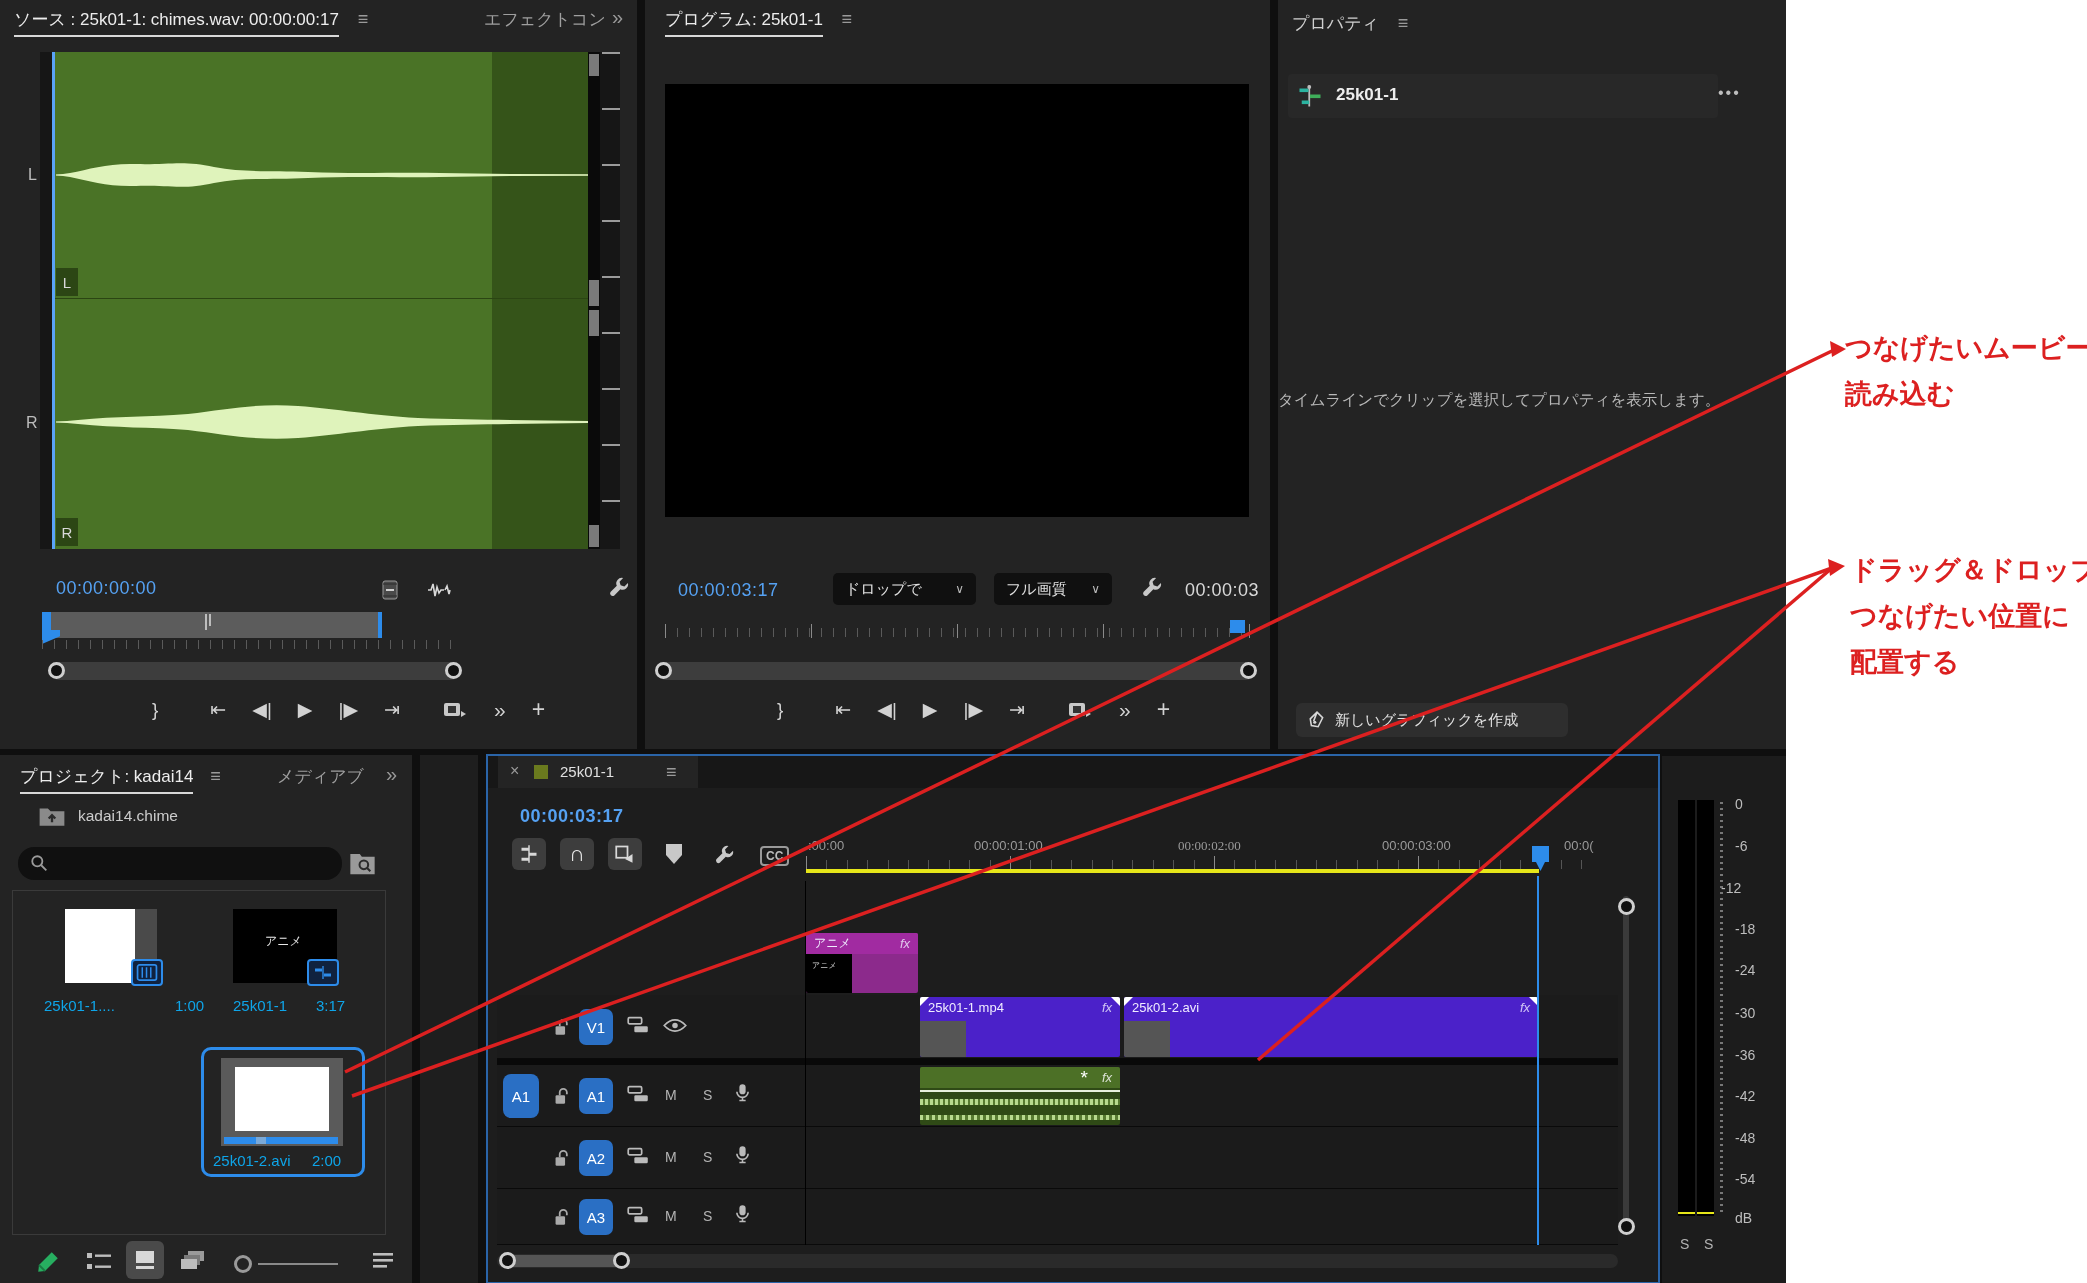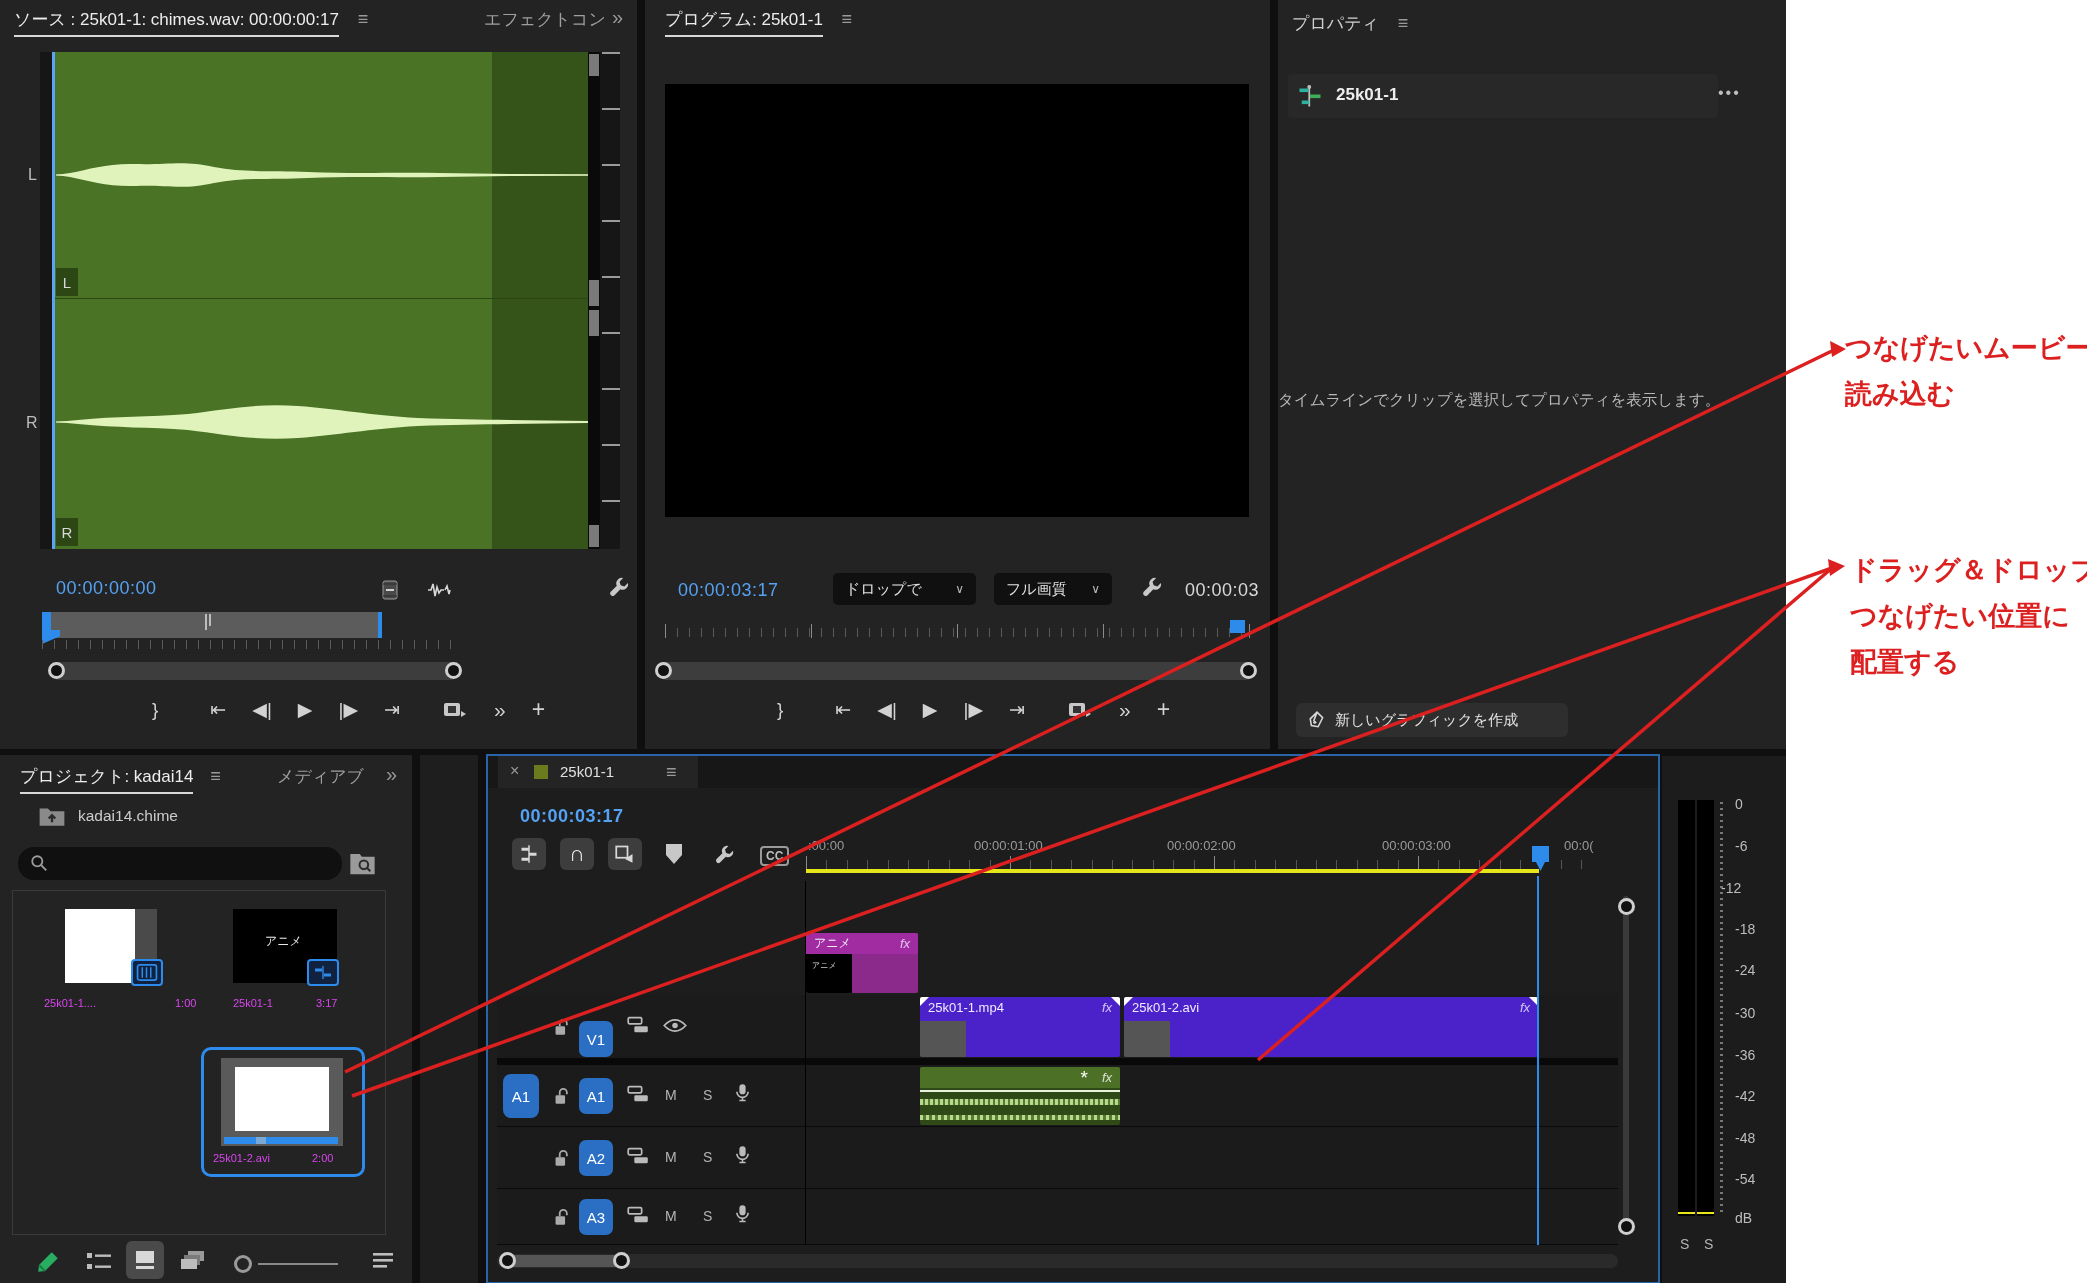--- a/index.html
+++ b/index.html
@@ -31,21 +31,21 @@
   .clip{position:absolute;border-radius:2px;overflow:hidden;}
   .clip .title{position:absolute;left:0;right:0;top:0;height:21px;display:flex;align-items:center;justify-content:space-between;
                padding:0 8px;font-size:13px;color:#f0ecff;}
   .fx{font-style:italic;font-size:13px;opacity:.8;}
   .meterlbl{position:absolute;left:1735px;font-size:14px;color:#bdbdbd;}
   .red-note{position:absolute;color:#dc2020;font-weight:700;font-size:27px;white-space:nowrap;}
   .toolcell{position:absolute;left:432px;width:34px;height:34px;display:flex;align-items:center;justify-content:center;}
   svg{display:block;}
   .badge{position:absolute;width:32px;height:27px;background:#10223f;border:2px solid #2d8ceb;border-radius:4px;
          display:flex;align-items:center;justify-content:center;box-sizing:border-box;}
-  .itemname{position:absolute;font-size:11px;color:#d946ef;white-space:nowrap;}
+  .itemname{position:absolute;font-size:15px;color:#0ea5e9;white-space:nowrap;}
   .tbar-btn{position:absolute;width:34px;height:32px;border-radius:6px;display:flex;align-items:center;justify-content:center;}
   .tbar-btn.on{background:#3d3d3d;}
 </style>
 </head>
 <body>
 
 <div class="stage">
 
   <div class="abs" style="left:0;top:0;width:1786px;height:1283px;background:#0f0f0f;"></div>
 
@@ -400,38 +400,38 @@
     </div>
     <div class="abs" style="left:178px;top:88px;width:16px;height:20px;background:#c8c8c8;clip-path:polygon(0 0,100% 0,100% 55%,50% 100%,0 55%);"></div>
     <svg class="abs" style="left:226px;top:88px;" width="21" height="21" viewBox="0 0 16 16">
       <path d="M11 1.5 a4 4 0 0 0 -4.6 5.6 L1.8 11.7 a1.9 1.9 0 0 0 2.6 2.6 L9 9.7 A4 4 0 0 0 14.5 5.1 L11.9 7.6 9.2 6.8 8.4 4.1 Z" fill="#c8c8c8"></path>
     </svg>
     <div class="abs" style="left:272px;top:90px;padding:1px 4px;border:2px solid #9a9a9a;border-radius:4px;font-size:12px;font-weight:700;color:#bdbdbd;">CC</div>
 
     <div class="abs" style="left:318px;top:80px;width:792px;height:40px;overflow:hidden;">
       <span class="abs" style="left:2px;top:2px;font-size:13px;color:#9a9a9a;">:00:00</span>
       <span class="abs" style="left:168px;top:2px;font-size:13px;color:#9a9a9a;">00:00:01:00</span>
-      <span class="abs" style="left:361px;top:2px;font-size:13px;color:#9a9a9a;">00:00:02:00</span>
+      <span class="abs" style="left:372px;top:2px;font-size:13px;color:#9a9a9a;font-family:Liberation Serif, serif;">00:00:02:00</span>
       <span class="abs" style="left:576px;top:2px;font-size:13px;color:#9a9a9a;">00:00:03:00</span>
       <span class="abs" style="left:758px;top:2px;font-size:13px;color:#9a9a9a;">00:0(</span>
       <div class="tl-ticks" style="left:0;top:24px;width:792px;height:9px;"></div>
       <div class="tl-ticks-major" style="left:0;top:20px;width:792px;height:15px;"></div>
       <div class="abs" style="left:0;top:33px;width:733px;height:4px;background:#e6e619;"></div>
       <div class="abs" style="left:726px;top:10px;width:17px;height:16px;background:#2d8ceb;"></div>
       <div class="abs" style="left:730px;top:26px;width:9px;height:9px;background:#2d8ceb;clip-path:polygon(0 0,100% 0,50% 100%);"></div>
     </div>
 
 
 
     <div class="trackrow" style="left:9px;top:239px;width:1121px;height:64px;">
       <svg class="abs" style="left:56px;top:23px;" width="17" height="19" viewBox="0 0 14 16">
           <path d="M5.5 7 V4.5 a3 3 0 0 1 6 0 V6" fill="none" stroke="#aaa" stroke-width="1.5"></path>
           <rect x="2" y="7" width="8" height="7" rx="1" fill="#aaa"></rect>
         </svg>
-      <div class="trklabel blue" style="left:82px;top:14px;height:36px;margin-top:12px;">V1</div>
+      <div class="trklabel blue" style="left:82px;top:14px;height:36px;">V1</div>
       <svg class="abs" style="left:130px;top:21px;" width="22" height="18" viewBox="0 0 18 14">
           <rect x="1" y="1" width="11" height="5" rx="1" fill="none" stroke="#bbb" stroke-width="1.4"></rect>
           <rect x="6" y="8" width="11" height="5" rx="1" fill="#bbb"></rect>
         </svg>
       <svg class="abs" style="left:166px;top:23px;" width="24" height="15" viewBox="0 0 20 12">
           <path d="M1 6 Q10 -3.5 19 6 Q10 15.5 1 6Z" fill="none" stroke="#bbb" stroke-width="1.4"></path>
           <circle cx="10" cy="6" r="2.3" fill="#bbb"></circle>
         </svg>
     </div>
 

